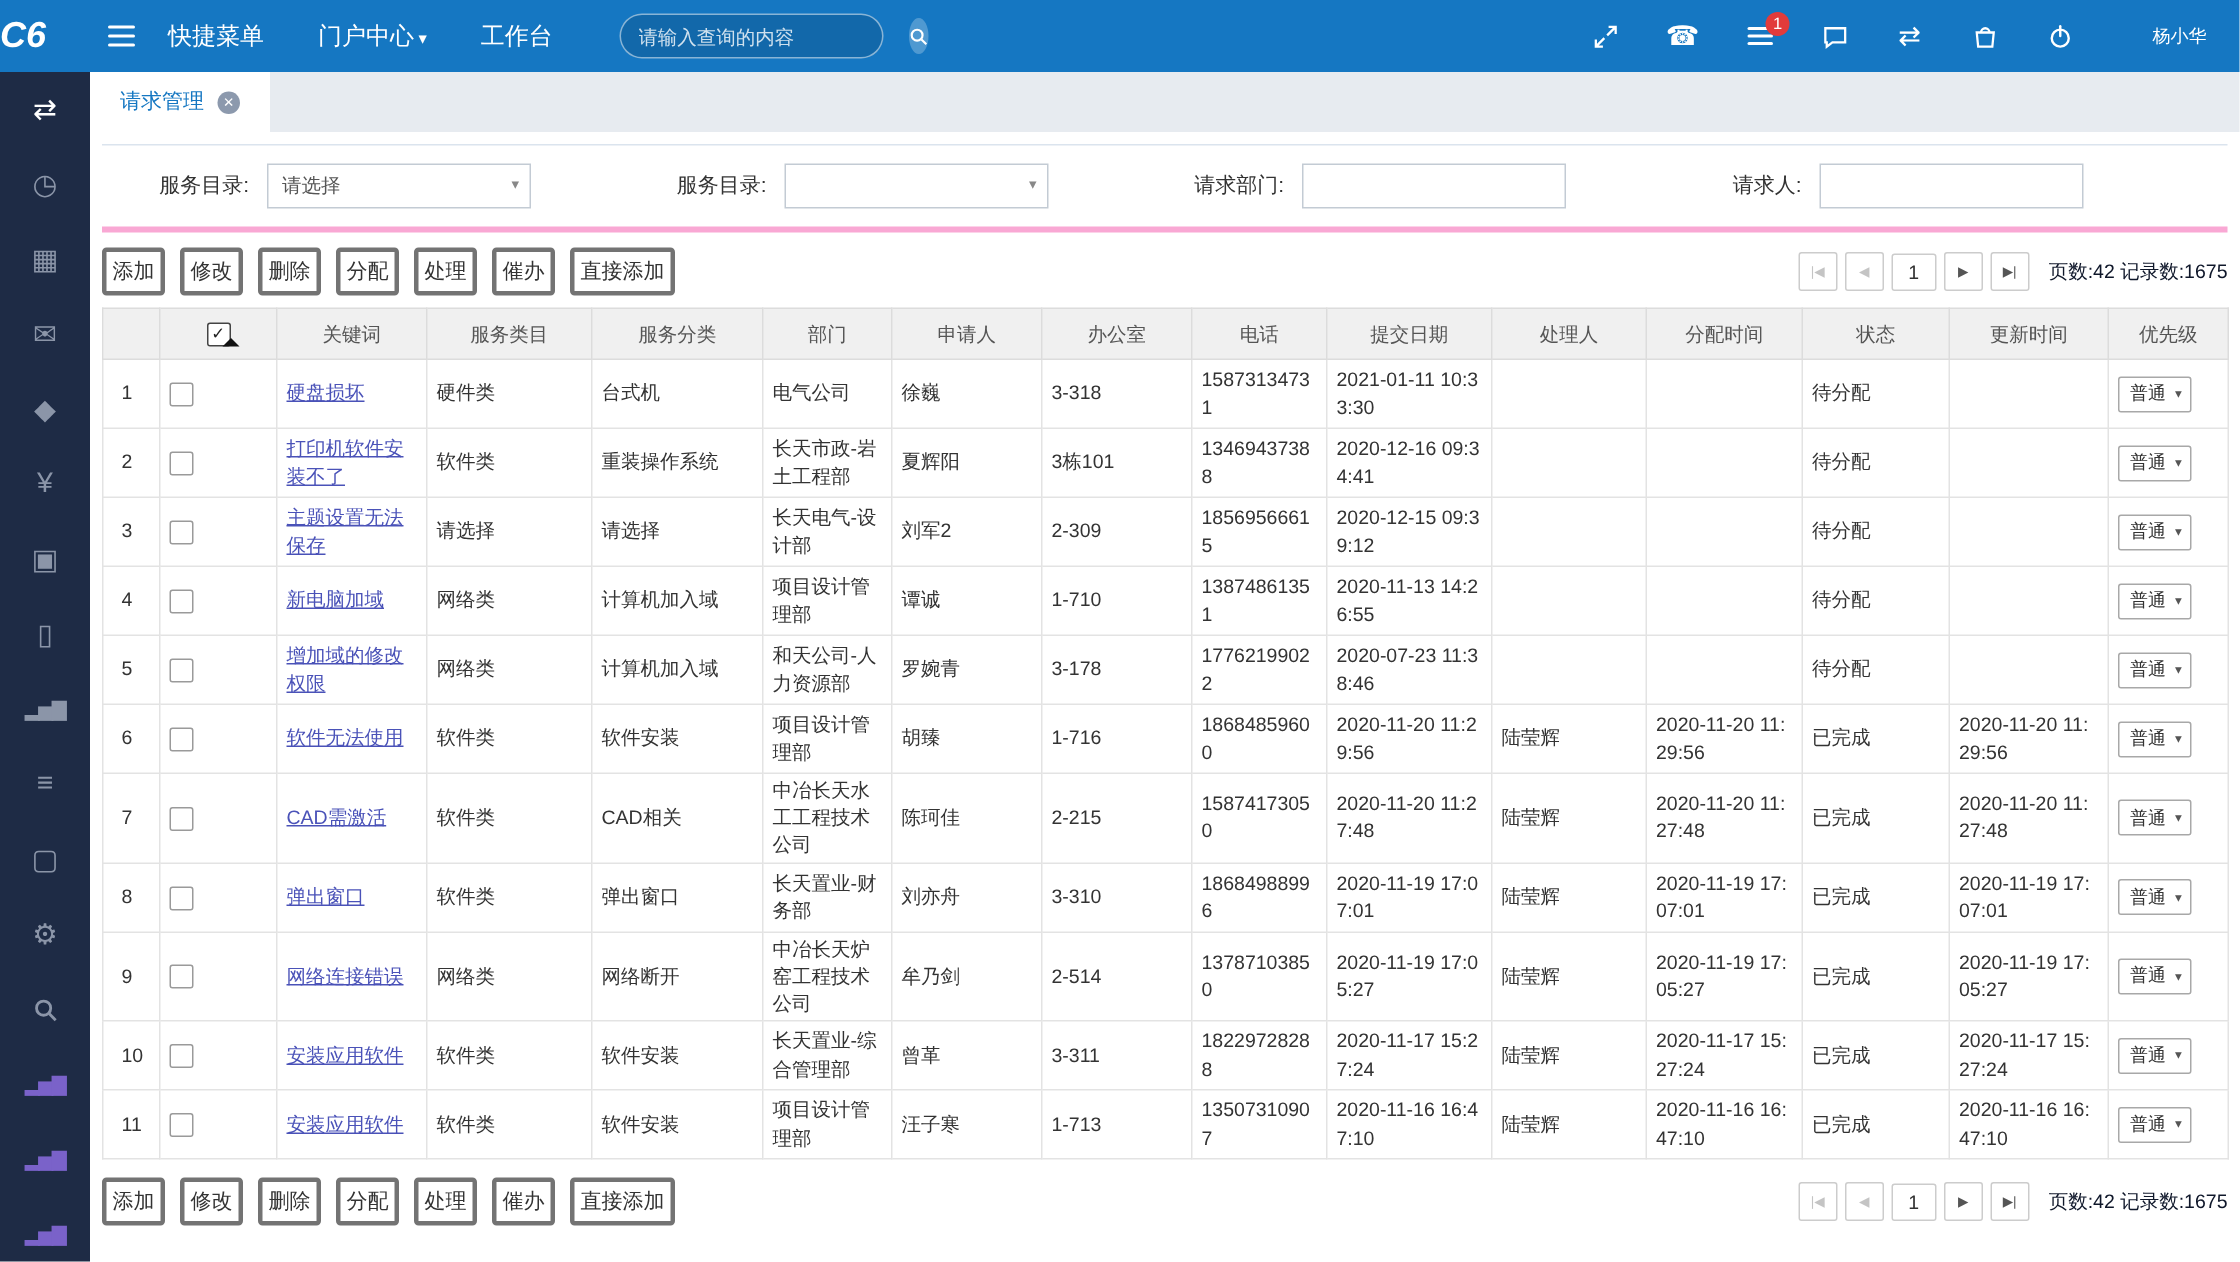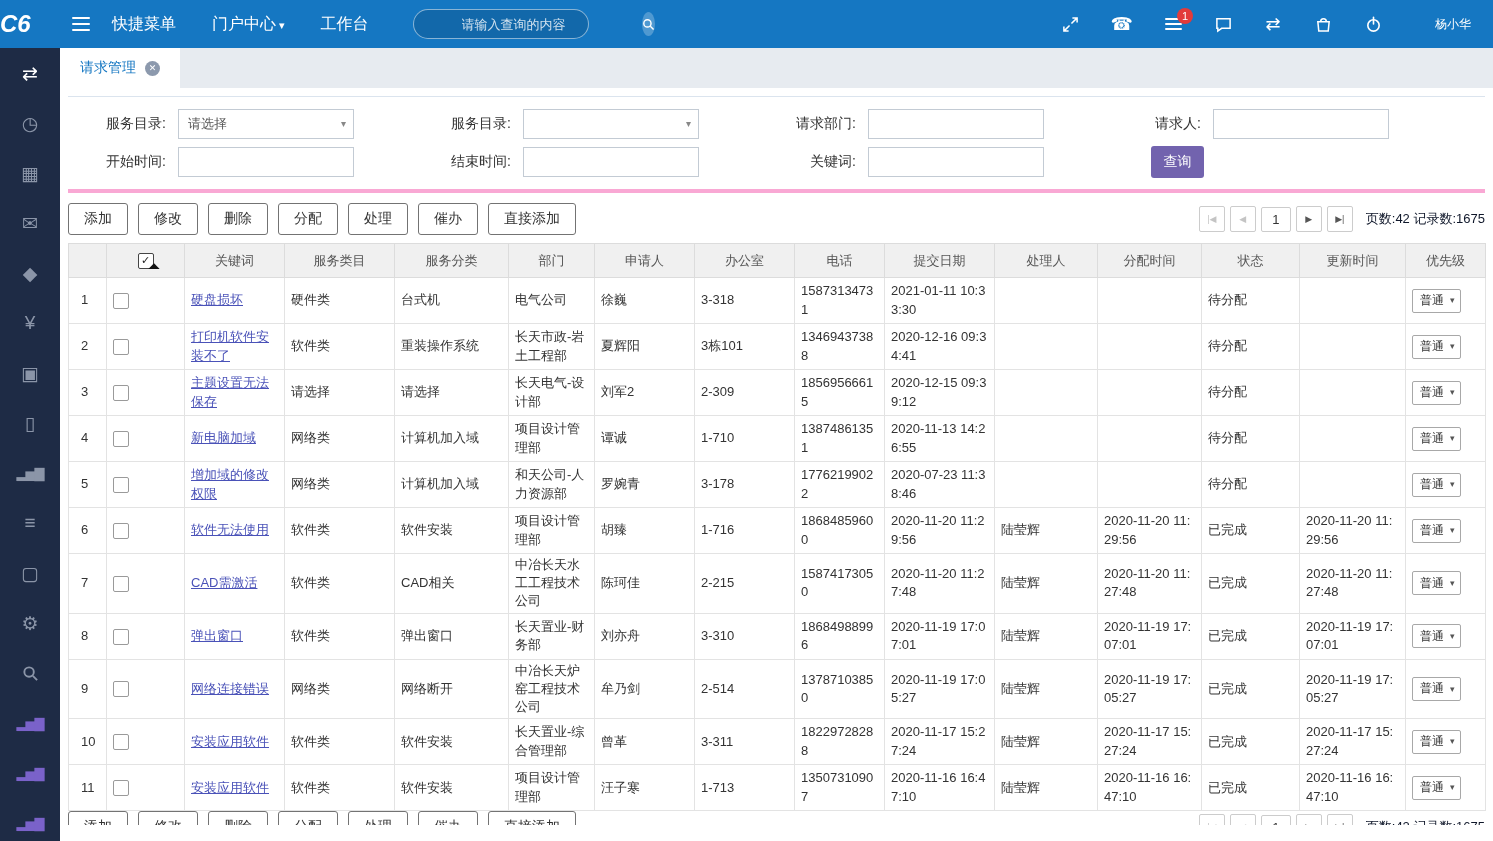--- a/index.html
+++ b/index.html
@@ -10,21 +10,21 @@
   .topbar { position:absolute; top:0; left:0; width:1493px; height:48px;
     background:#1577c2; display:flex; align-items:center; color:#fff; z-index:20; }
   .logo { width:60px; text-align:left; font-size:24px; font-weight:bold; font-style:italic; cursor:pointer; }
   .hamburger { margin:0 22px 0 12px; display:inline-flex; flex-direction:column; gap:4px; cursor:pointer; }
   .hamburger i { width:18px; height:2px; background:#fff; border-radius:1px; }
   .menu-item { font-size:16px; margin-right:36px; cursor:pointer; white-space:nowrap; }
   .menu-item .caret { font-size:11px; margin-left:3px; }
   .searchbox { position:relative; width:176px; height:30px; border:1px solid rgba(255,255,255,.5);
     background:rgba(0,0,0,.12); border-radius:15px; display:flex; align-items:center; margin-left:8px; }
   .searchbox input { flex:1; background:transparent; border:none; outline:none; color:#fff;
-    font-size:13px; padding:0 4px 0 12px; font-family:inherit;margin-left:36px; }
+    font-size:13px; padding:0 4px 0 12px; font-family:inherit; }
   .searchbox input::placeholder { color:rgba(255,255,255,.8); }
   .sbtn { width:24px; height:24px; border-radius:50%; border:none; background:rgba(255,255,255,.25);
     margin-right:3px; display:flex; align-items:center; justify-content:center; cursor:pointer; }
   .top-icons { margin-left:auto; display:flex; align-items:center; gap:30px; }
   .tico { position:relative; font-size:18px; line-height:1; cursor:pointer; display:flex; align-items:center; justify-content:center; min-width:20px; }
   .lines3 { display:inline-flex; flex-direction:column; gap:3px; }
   .lines3 i { width:17px; height:2px; background:#fff; border-radius:1px; }
   .badge { position:absolute; top:-10px; right:-10px; min-width:16px; height:16px; border-radius:8px;
     background:#e23b3b; color:#fff; font-size:11px; line-height:16px; text-align:center; padding:0 4px; font-style:normal; }
   .username { font-size:12px; margin:0 22px 0 52px; cursor:pointer; white-space:nowrap; }
@@ -58,21 +58,21 @@
     font-size:13px; color:#555; line-height:28px; padding:0 20px 0 9px; cursor:pointer; }
   .f-select .sel-caret { position:absolute; right:7px; top:0; font-size:10px; color:#888; }
   .f-input { width:176px; height:30px; border:1px solid #c3cbd4; background:#fff; font-size:13px;
     padding:0 8px; outline:none; font-family:inherit; }
   .query-btn { margin-left:48px; width:53px; height:32px; background:#7263ae; color:#fff; border:none;
     border-radius:3px; font-size:14px; cursor:pointer; font-family:inherit; }
 
   
   .toolbar { display:flex; align-items:center; margin:10px 0 8px; flex:0 0 32px; }
   .toolbar.bottom { margin:10px 0 0; }
-  .tbtn { height:32px; padding:0 15px; margin-right:10px; background:#fff; border:1px solid #737373;
+  .tbtn { height:32px; padding:0 4px; margin-right:10px; background:#fff; border:3px solid #737373;
     border-radius:3px; font-size:14px; color:#333; cursor:pointer; font-family:inherit; white-space:nowrap; }
   .pager { margin-left:auto; display:flex; align-items:center; gap:5px; }
   .pg-btn { width:26px; height:26px; background:#fff; border:1px solid #ccc; border-radius:2px;
     font-size:9px; color:#555; cursor:pointer; display:flex; align-items:center; justify-content:center; font-family:inherit; }
   .pg-btn.disabled { color:#c4c4c4; }
   .pg-input { width:30px; height:25px; border:1px solid #ccc; border-radius:2px; text-align:center;
     font-size:13px; color:#333; outline:none; font-family:inherit; }
   .pg-info { font-size:13px; color:#0f172a; margin-left:8px; white-space:nowrap; }
 
   
@@ -244,35 +244,20 @@
         </div>
         <div class="f-group">
           <span class="f-label">请求部门:</span>
           <input class="f-input" value="" style="">
         </div>
         <div class="f-group last">
           <span class="f-label">请求人:</span>
           <input class="f-input" value="" style="">
         </div>
       </div>
-      <div class="filter-row">
-        <div class="f-group">
-          <span class="f-label">开始时间:</span>
-          <input class="f-input" value="" style="">
-        </div>
-        <div class="f-group">
-          <span class="f-label">结束时间:</span>
-          <input class="f-input" value="" style="">
-        </div>
-        <div class="f-group">
-          <span class="f-label">关键词:</span>
-          <input class="f-input" value="" style="">
-        </div>
-        <button class="query-btn">查询</button>
-      </div>
     </div>
 
     <div class="toolbar">
       <button class="tbtn">添加</button>
       <button class="tbtn">修改</button>
       <button class="tbtn">删除</button>
       <button class="tbtn">分配</button>
       <button class="tbtn">处理</button>
       <button class="tbtn">催办</button>
       <button class="tbtn">直接添加</button>

